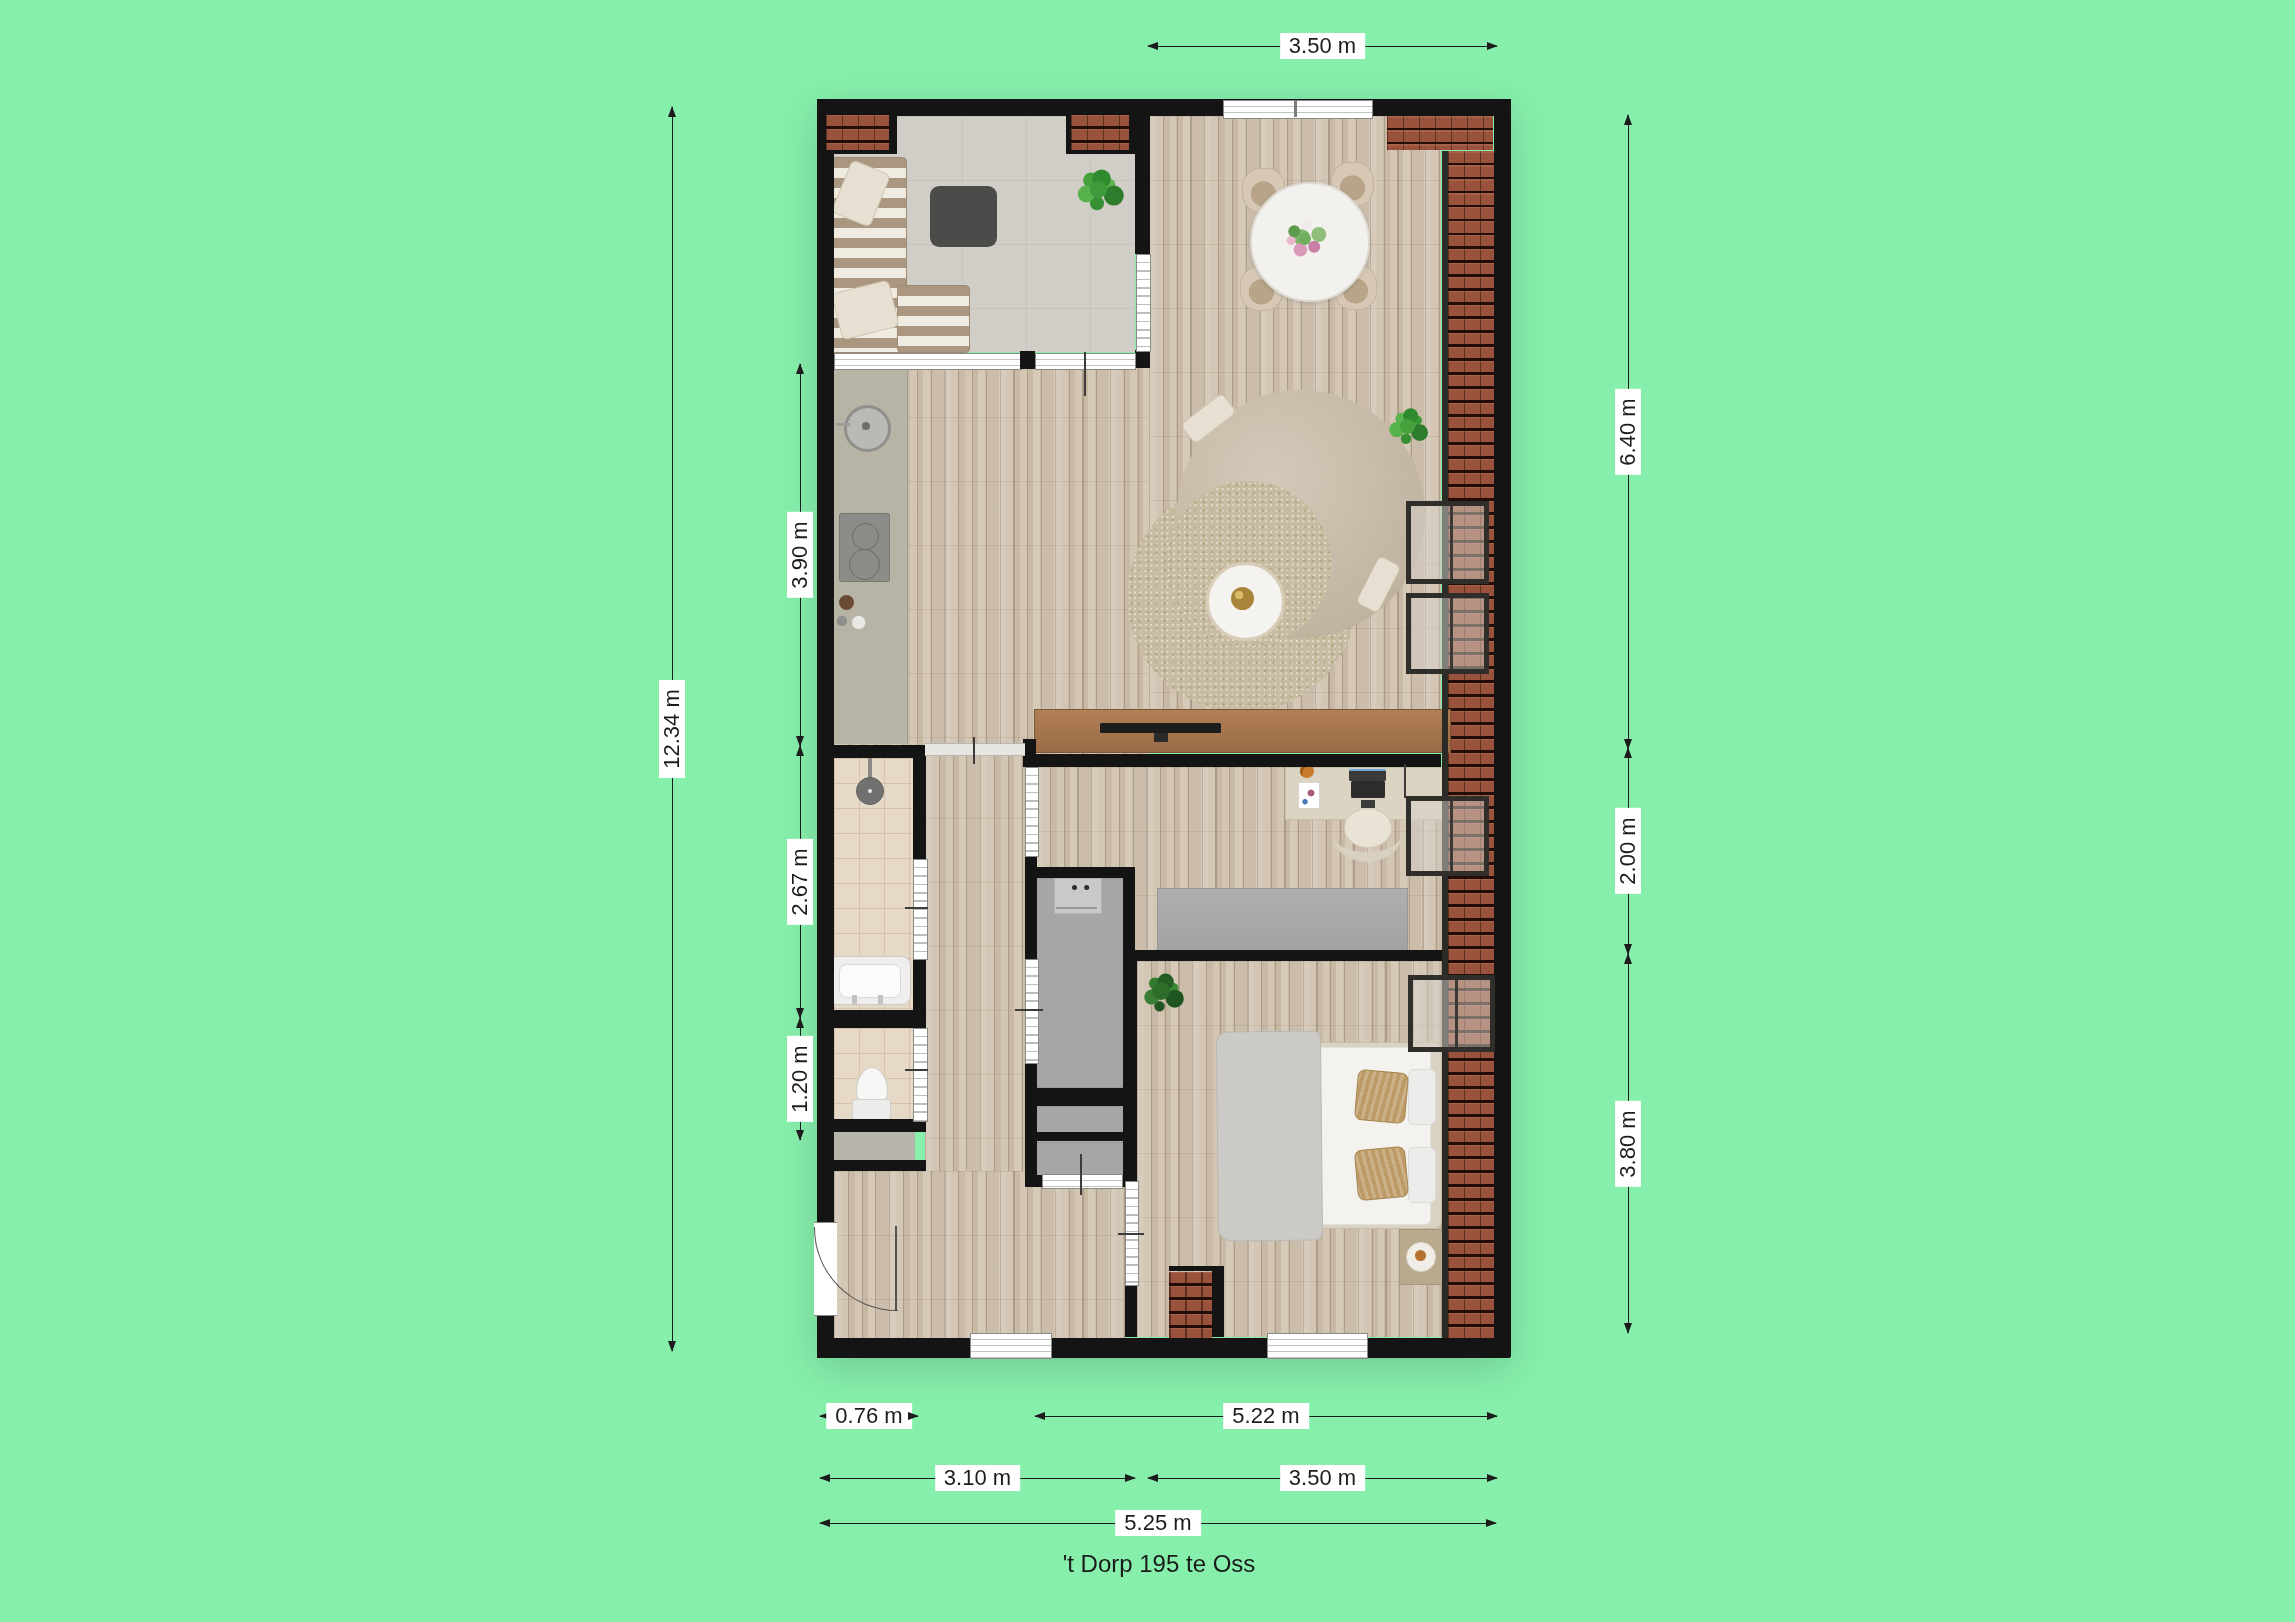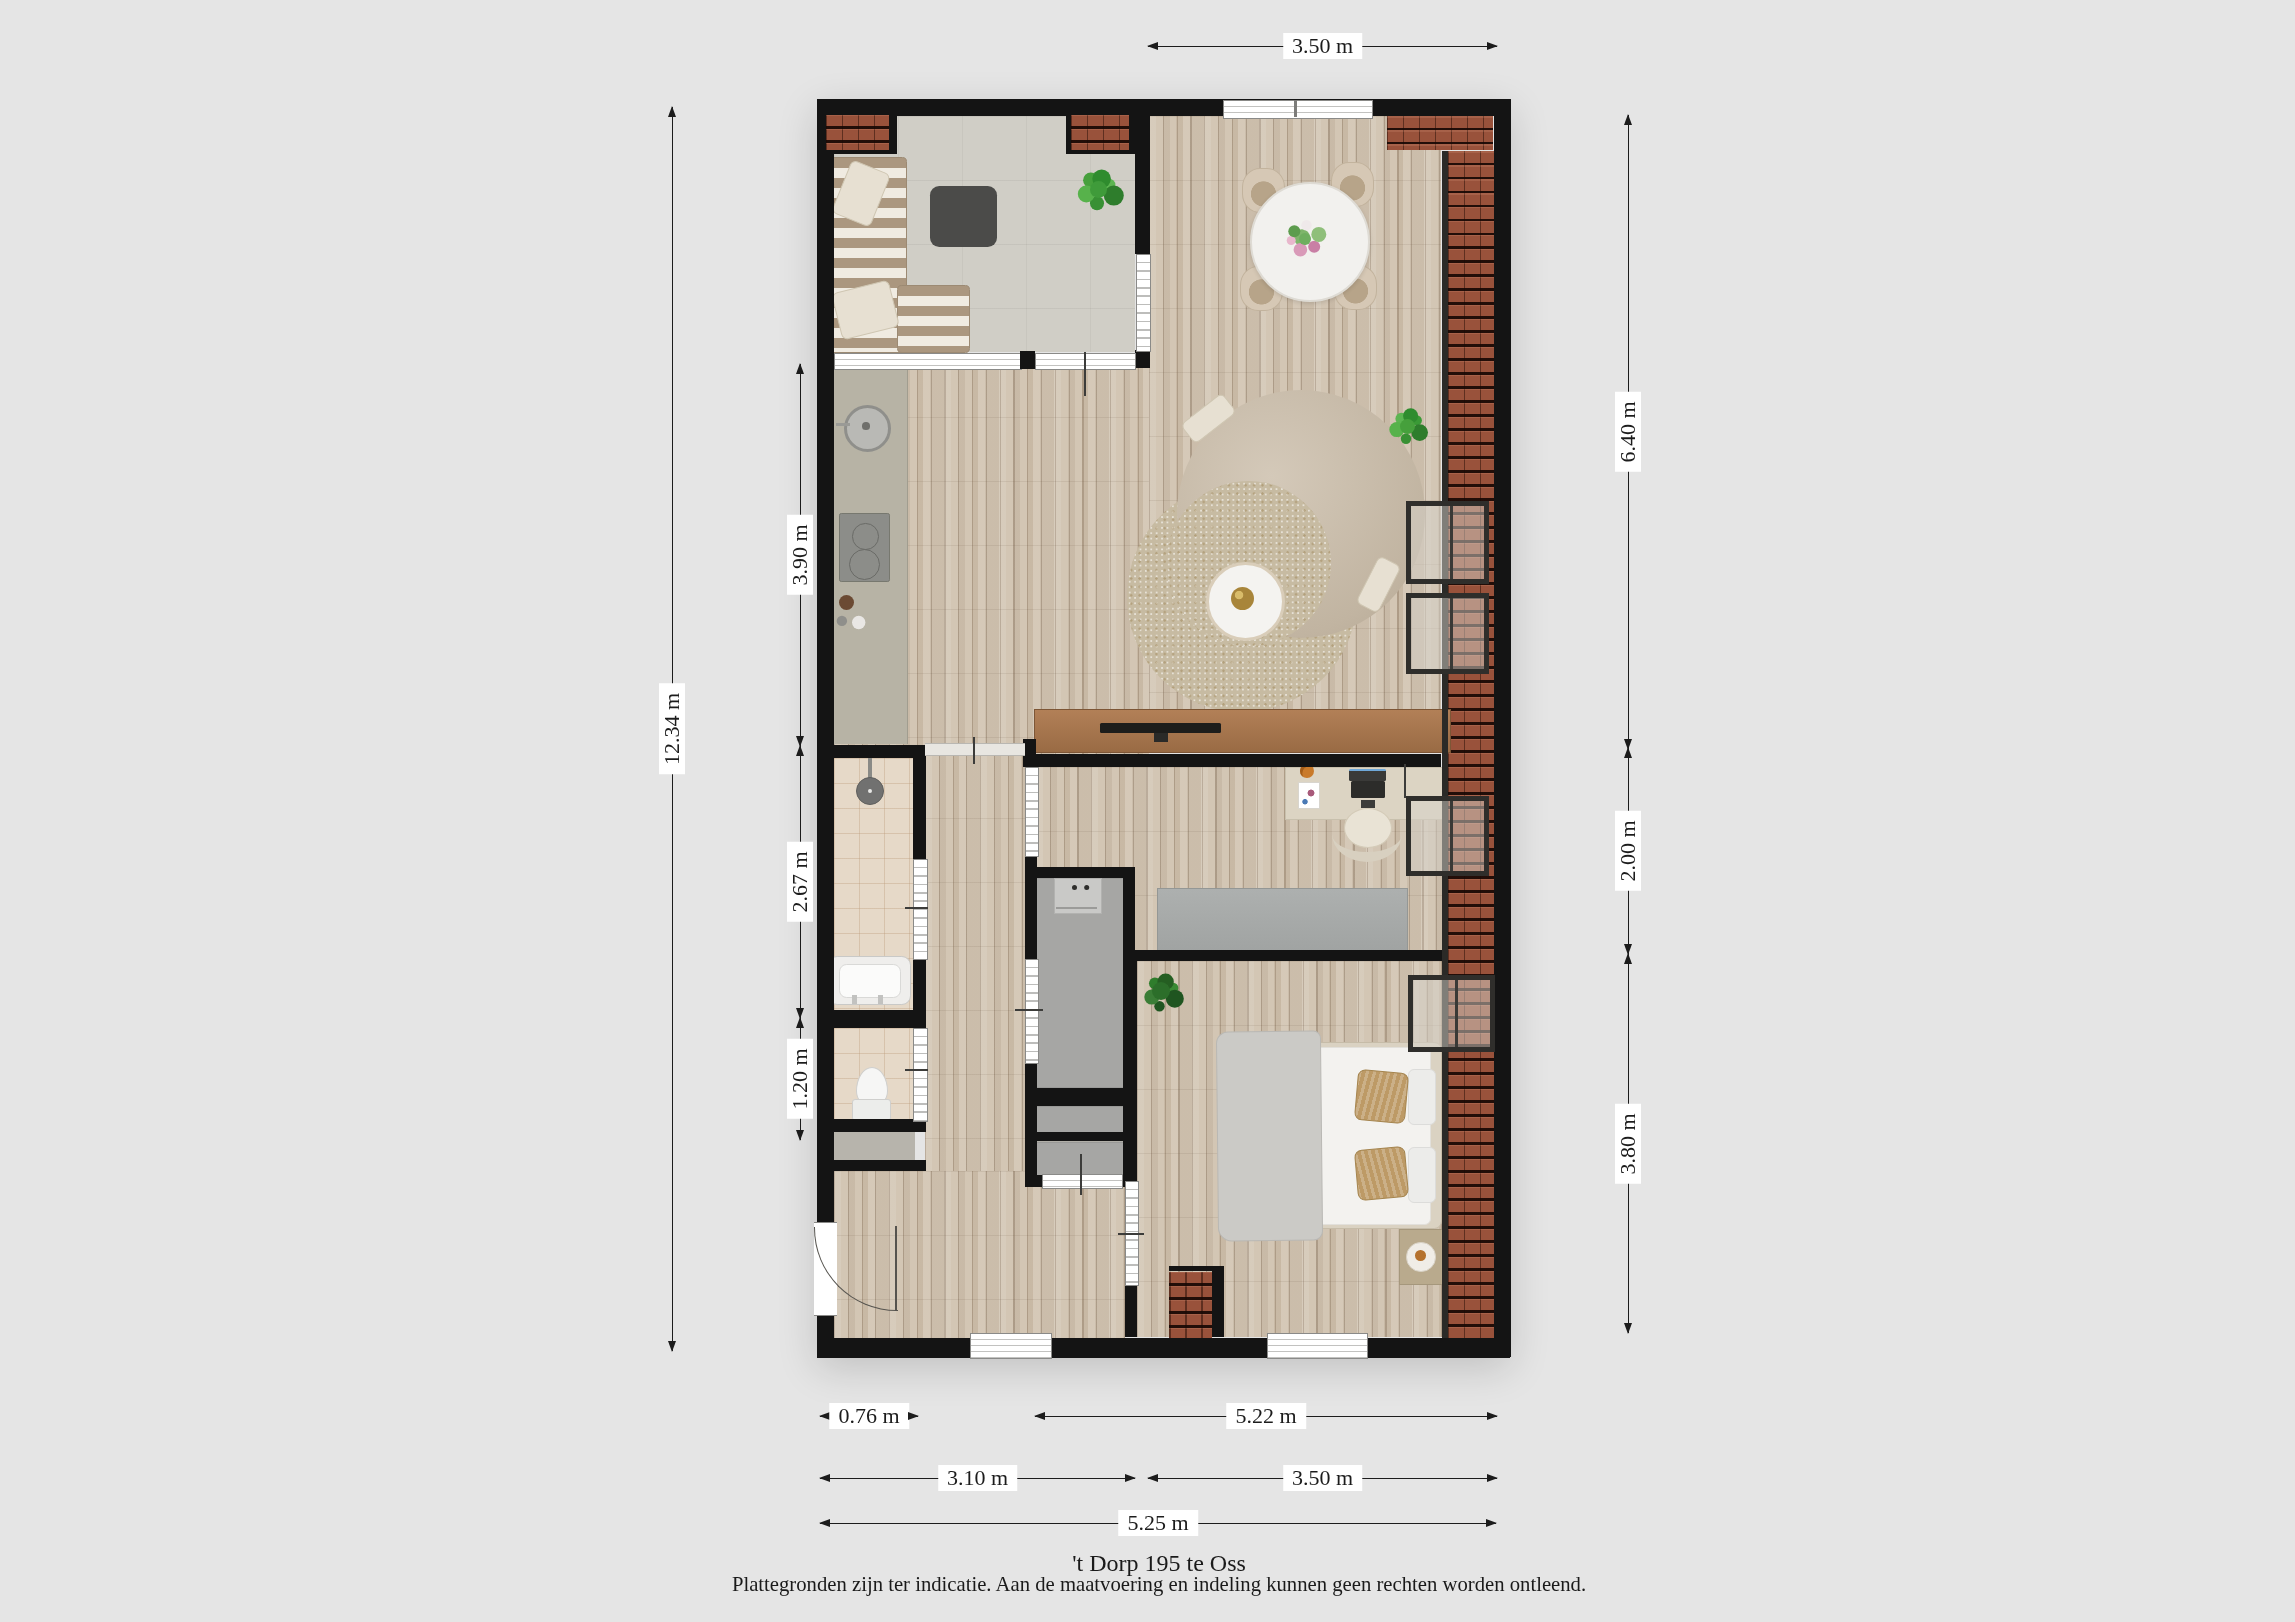--- a/index.html
+++ b/index.html
@@ -1,17 +1,17 @@
 <!DOCTYPE html>
 <html style="font-size:12.2px"><head>
 <meta charset="utf-8">
 <style>
   html,body{margin:0;padding:0;background:#ffffff;}
-  .stage{position:relative;width:2295px;height:1623px;background:#e5e5e5;overflow:hidden;
-         font-family:Liberation Serif, serif;color:#1c1c1c;}
+  .stage{position:relative;width:2295px;height:1623px;background:#86efac;overflow:hidden;
+         font-family:Liberation Sans, sans-serif;color:#1c1c1c;}
   .e{position:absolute;}
   
   .wall{background:#141414;}
   .wood{background-color:#d3c6b4;
     background-image:
       repeating-linear-gradient(180deg, rgba(90,70,50,0.10) 0 0.8px, rgba(0,0,0,0) 0.8px 64px),
       repeating-linear-gradient(90deg, rgba(255,255,255,0.10) 0 6.9px, rgba(0,0,0,0) 6.9px 13.8px,
         rgba(125,100,75,0.12) 13.8px 20.7px, rgba(0,0,0,0) 20.7px 27.5px, rgba(150,125,95,0.18) 27.5px 34px,
         rgba(255,255,255,0.06) 34px 41px, rgba(110,85,60,0.08) 41px 55px),
       repeating-linear-gradient(90deg, rgba(95,72,50,0.28) 0 1.1px, rgba(0,0,0,0) 1.1px 13.8px);}
@@ -273,16 +273,15 @@
     <span class="dlab">3.10 m</span>
     </div>
   <div class="e dimh" style="left:1148px;top:1478px;width:349px;">
     <span class="dlab">3.50 m</span>
     </div>
   <div class="e dimh" style="left:820px;top:1523px;width:676px;">
     <span class="dlab">5.25 m</span>
     </div>
 
   <div class="cap" style="top:1550px;font-size:24px;">'t Dorp 195 te Oss</div>
-  <div class="cap" style="top:1573px;font-size:20.7px;">Plattegronden zijn ter indicatie. Aan de maatvoering en indeling kunnen geen rechten worden ontleend.</div>
 
 </div>
 
 
 </body></html>

